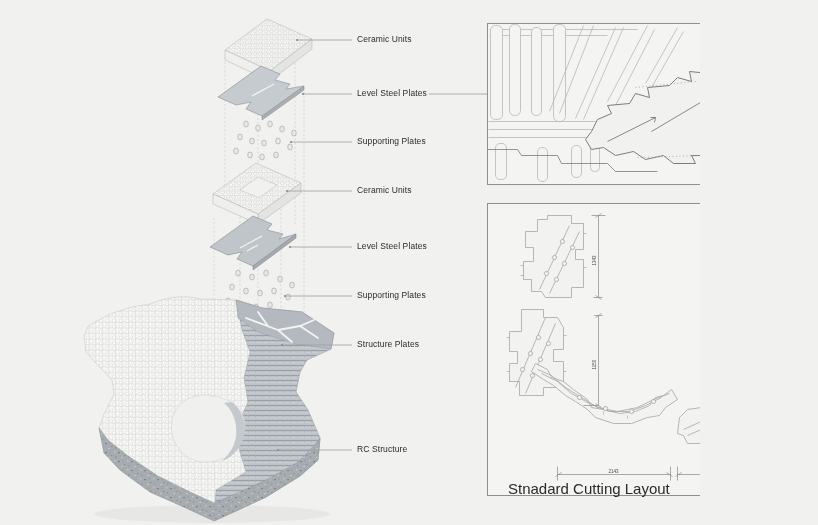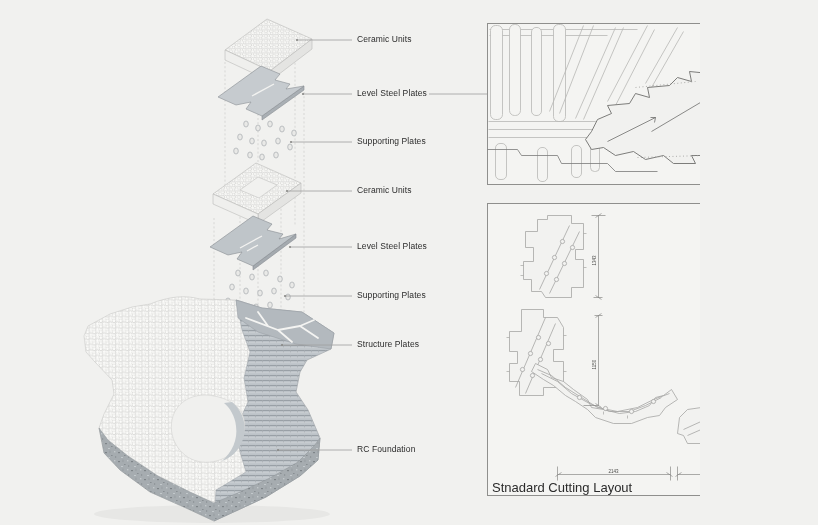--- a/index.html
+++ b/index.html
@@ -1,21 +1,21 @@
 <!DOCTYPE html>
 <html><head>
 <meta charset="utf-8">
 <style>
   html,body{margin:0;padding:0;background:#f1f1ef;}
   #stage{position:relative;width:700px;height:525px;background:#f1f1ef;overflow:hidden;
          font-family:"Liberation Sans", sans-serif;}
   #scene{position:absolute;left:0;top:0;}
   .lbl{position:absolute;left:357px;font-size:8.5px;line-height:11px;color:#2b2b2b;
        letter-spacing:.1px;white-space:nowrap;}
-  .caption{position:absolute;left:492px;top:480px;font-size:13px;color:#2b2b2b;white-space:nowrap;}
+  .caption{position:absolute;left:508px;top:480px;font-size:15px;color:#2b2b2b;white-space:nowrap;}
 </style>
 </head>
 <body>
 
 <div id="stage">
 
 <svg id="scene" width="818" height="525" viewBox="0 0 818 525">
   <defs>
 
     <pattern id="patCircSm" width="5.4" height="4.6" patternUnits="userSpaceOnUse">
@@ -268,17 +268,17 @@
   </g>
 </svg>
 
 <div class="lbl" style="top:34px">Ceramic Units</div>
 <div class="lbl" style="top:88px">Level Steel Plates</div>
 <div class="lbl" style="top:136px">Supporting Plates</div>
 <div class="lbl" style="top:185px">Ceramic Units</div>
 <div class="lbl" style="top:241px">Level Steel Plates</div>
 <div class="lbl" style="top:290px">Supporting Plates</div>
 <div class="lbl" style="top:339px">Structure Plates</div>
-<div class="lbl" style="top:444px">RC Foundation</div>
+<div class="lbl" style="top:444px">RC Structure</div>
 
 <div class="caption">Stnadard Cutting Layout</div>
 
 </div>
 
 </body></html>

